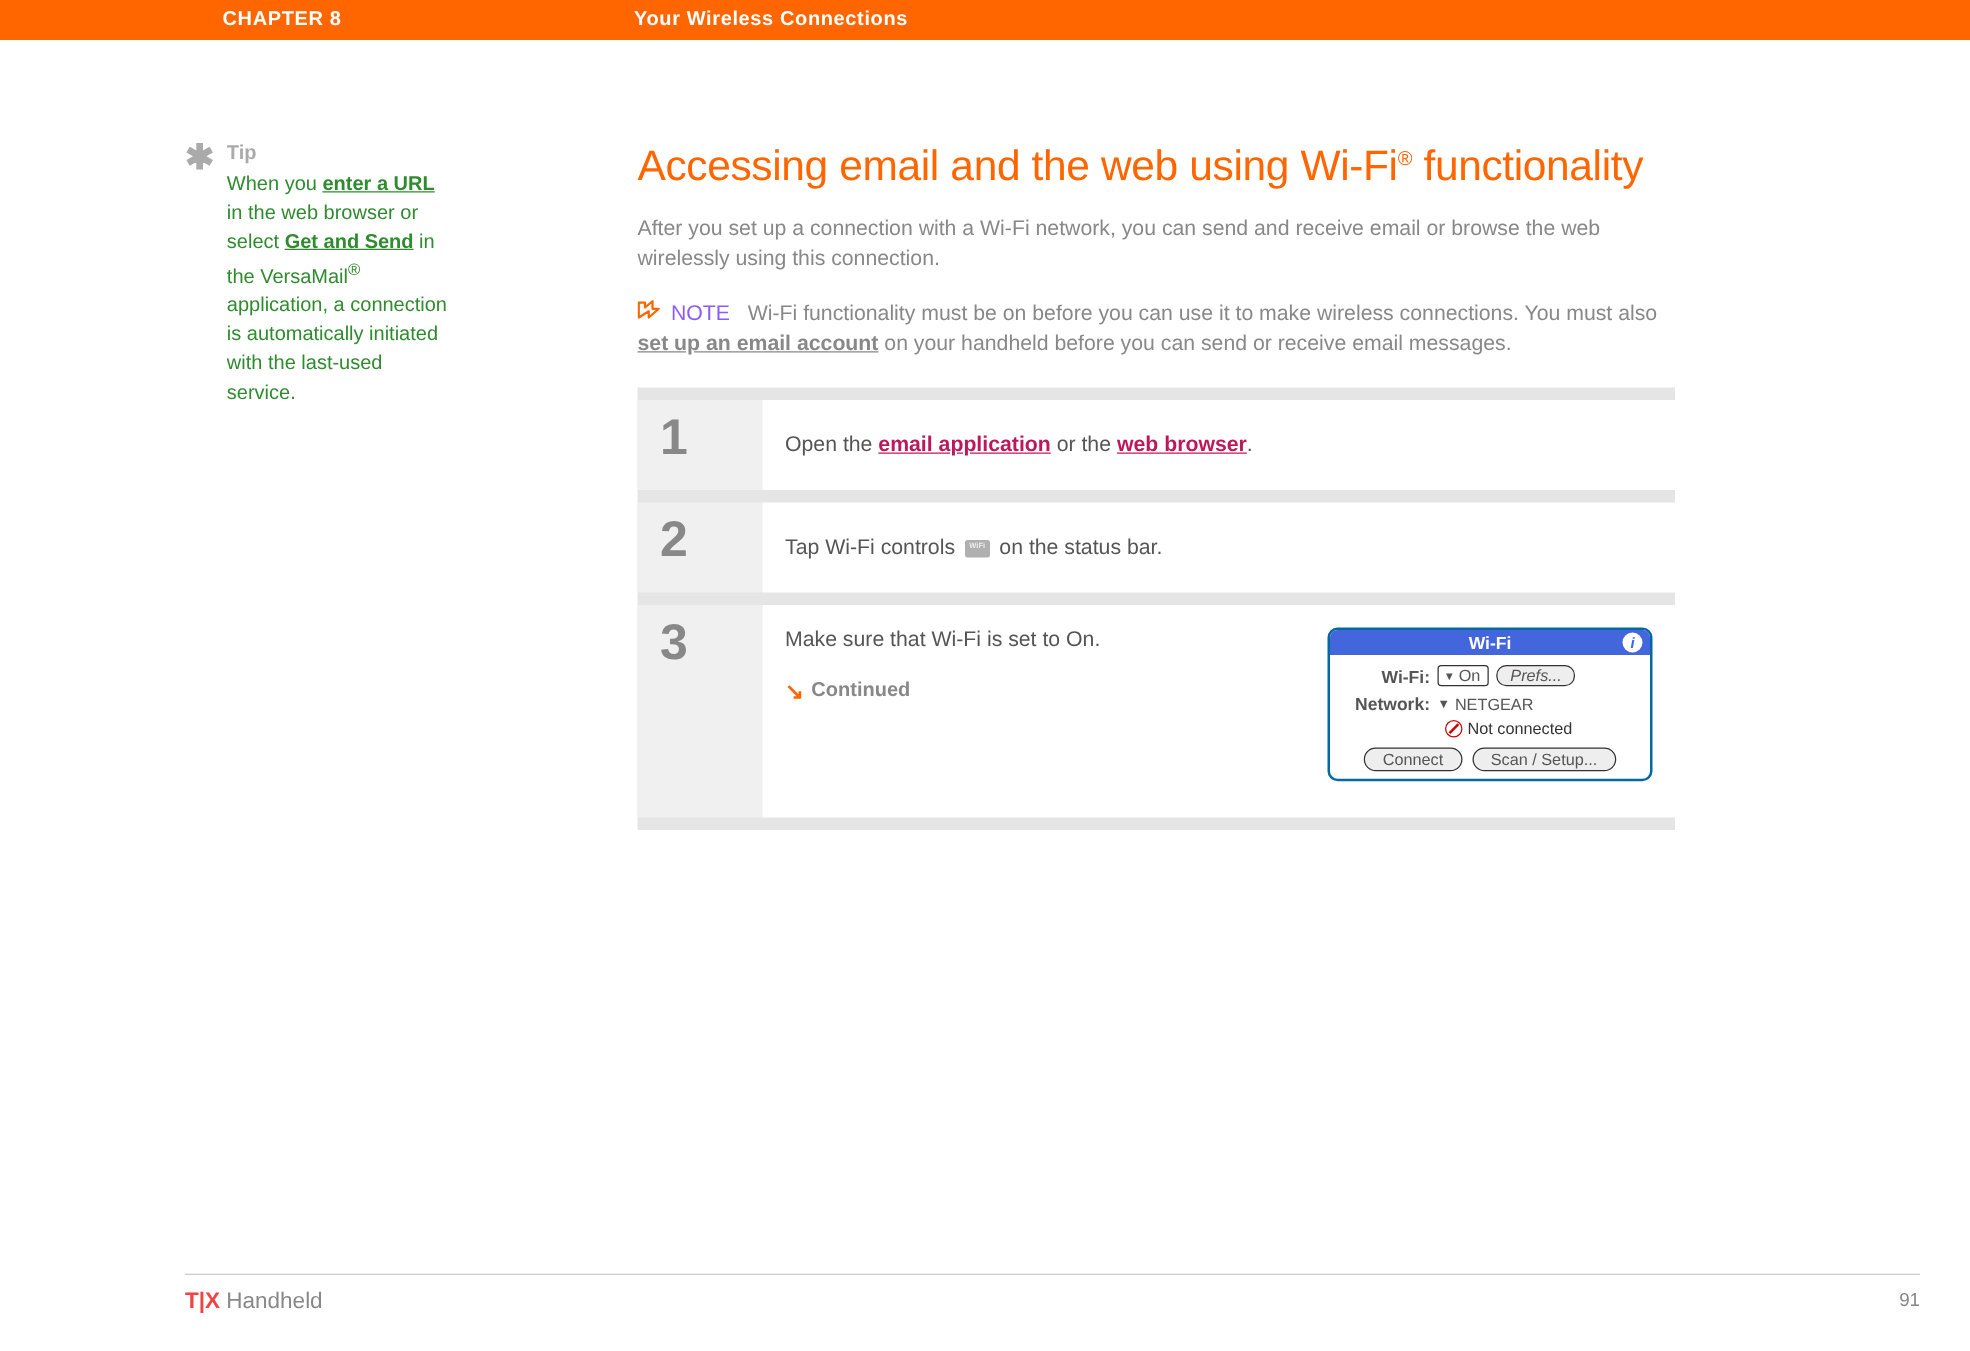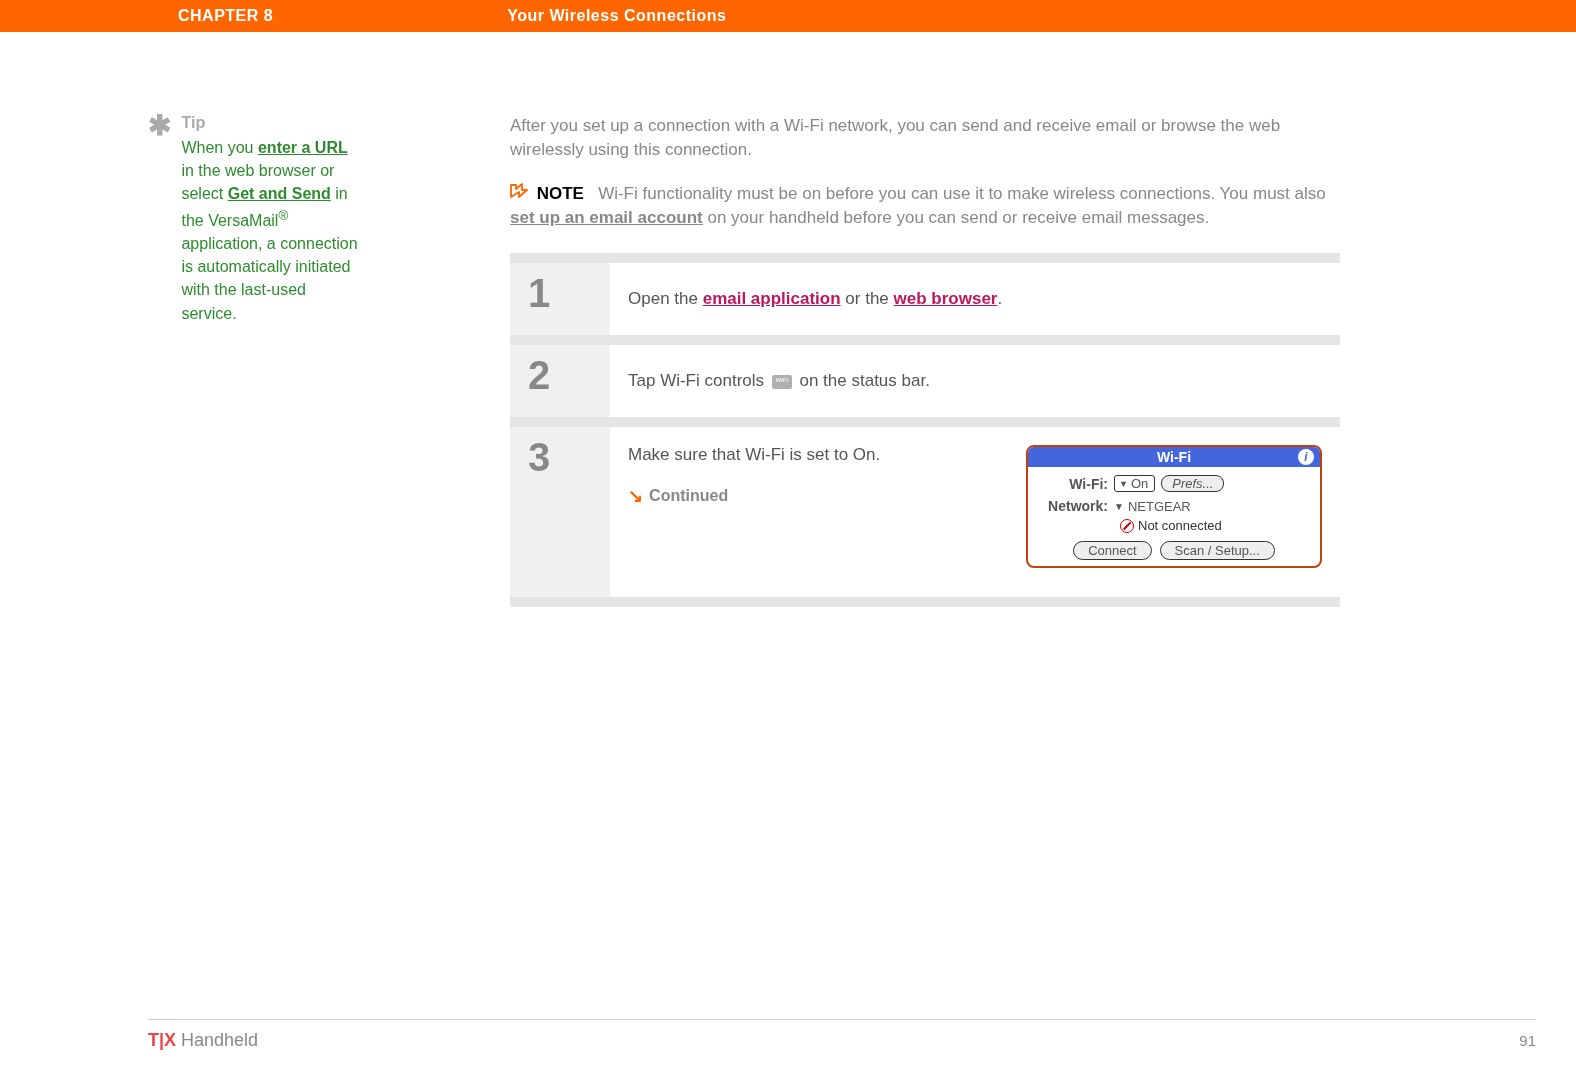--- a/index.html
+++ b/index.html
@@ -96,22 +96,22 @@
       font-size: 17px;
       line-height: 1.45;
       margin-bottom: 22px;
     }
     .note-icon {
       display: inline-block;
       vertical-align: middle;
       margin-right: 4px;
     }
     .note-label {
-      color: #000000;
-      font-weight: bold;
+      color: #8b5cf6;
+      font-weight: normal;
     }
     .note-link {
       text-decoration: underline;
       font-weight: bold;
       color: #888888;
     }
     .steps-container {
       background: #e5e5e5;
       padding: 10px 0 10px 0;
     }
@@ -183,22 +183,22 @@
       font-weight: bold;
       font-size: 16px;
     }
     .step3-left {
       flex: 1;
     }
     .step3-right {
       margin-left: 40px;
     }
     .palm-panel {
-      width: 296px;
-      border: 2px solid #c2410c;
+      width: 260px;
+      border: 2px solid #0369a1;
       border-radius: 8px;
       background: #ffffff;
       overflow: hidden;
       font-family: Tahoma, Arial, sans-serif;
     }
     .palm-title {
       background: #4466dd;
       color: white;
       text-align: center;
       font-weight: bold;
@@ -350,20 +350,23 @@
       <div>
         <div class="tip-label">Tip</div>
         <div class="tip-text">
           <span>When you </span><a class="tip-link">enter a URL</a><span> in the web browser or select </span><a class="tip-link">Get and Send</a><span> in the VersaMail</span><sup>®</sup><span> application, a connection is automatically initiated with the last-used service.</span>
         </div>
       </div>
     </div>
   </div>
 
   <div class="main">
+    <h1 class="main-title">
+      <span>Accessing email and the web using Wi-Fi</span><span class="reg-small">®</span><span> functionality</span>
+    </h1>
 
     <p class="intro-text">After you set up a connection with a Wi-Fi network, you can send and receive email or browse the web wirelessly using this connection.</p>
 
     <p class="note-block">
       <span class="note-icon">
         <svg width="18" height="16" viewBox="0 0 18 16">
           <path d="M 1 2 L 6 2 L 6 6 L 12 1 L 12 7 L 17 7 L 9 14 L 9 9 L 1 14 Z" fill="none" stroke="#ff6600" stroke-width="1.8" stroke-linejoin="round"></path>
         </svg>
       </span>
       <span class="note-label">NOTE</span>&nbsp;&nbsp;&nbsp;<span>Wi-Fi functionality must be on before you can use it to make wireless connections. You must also </span><a class="note-link">set up an email account</a><span> on your handheld before you can send or receive email messages.</span>

